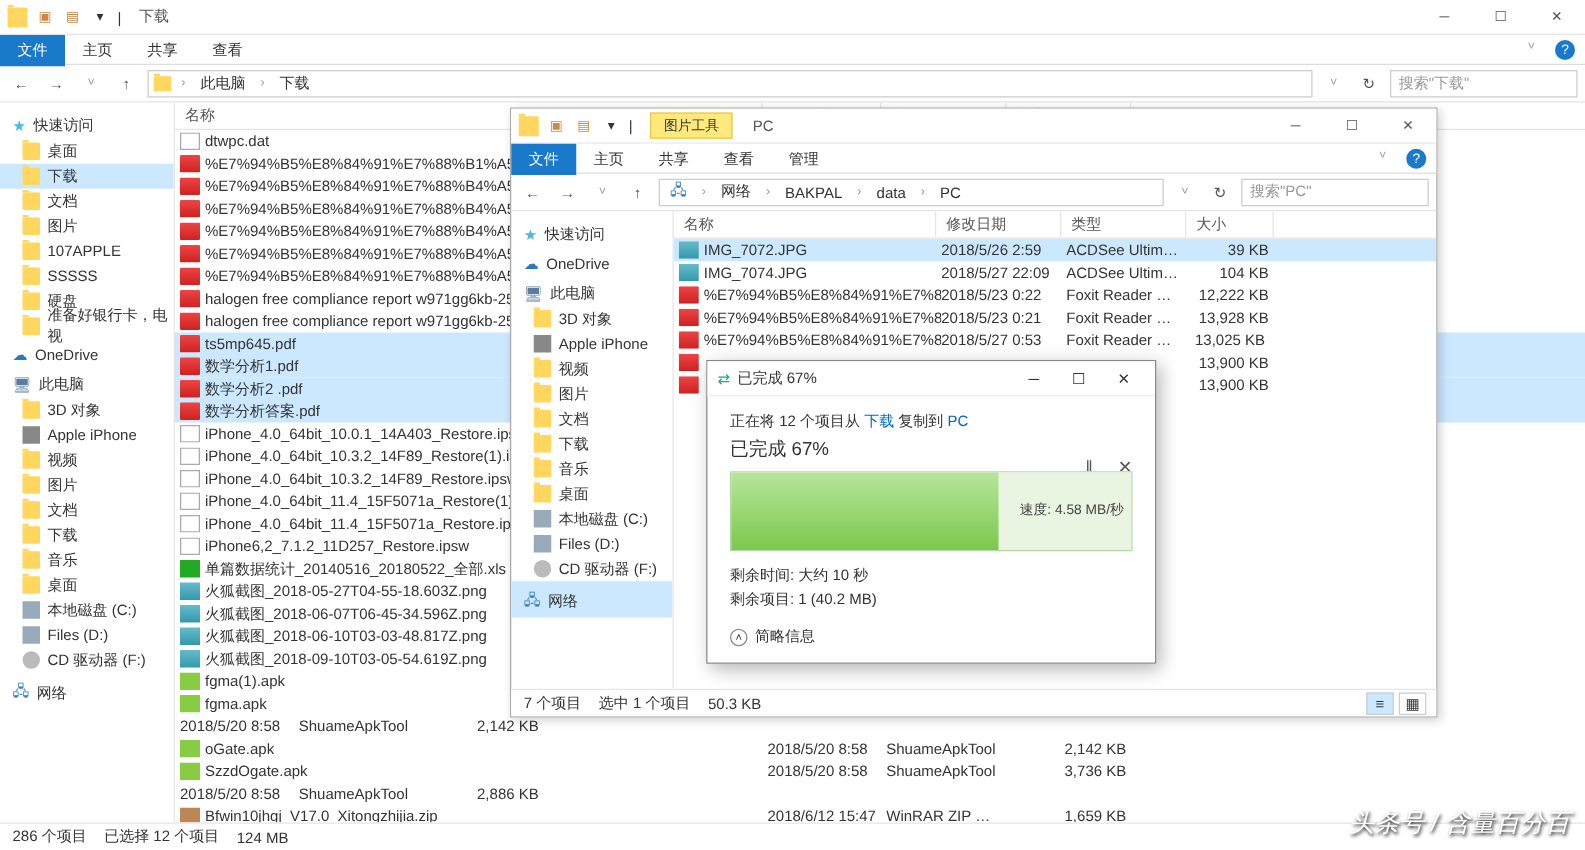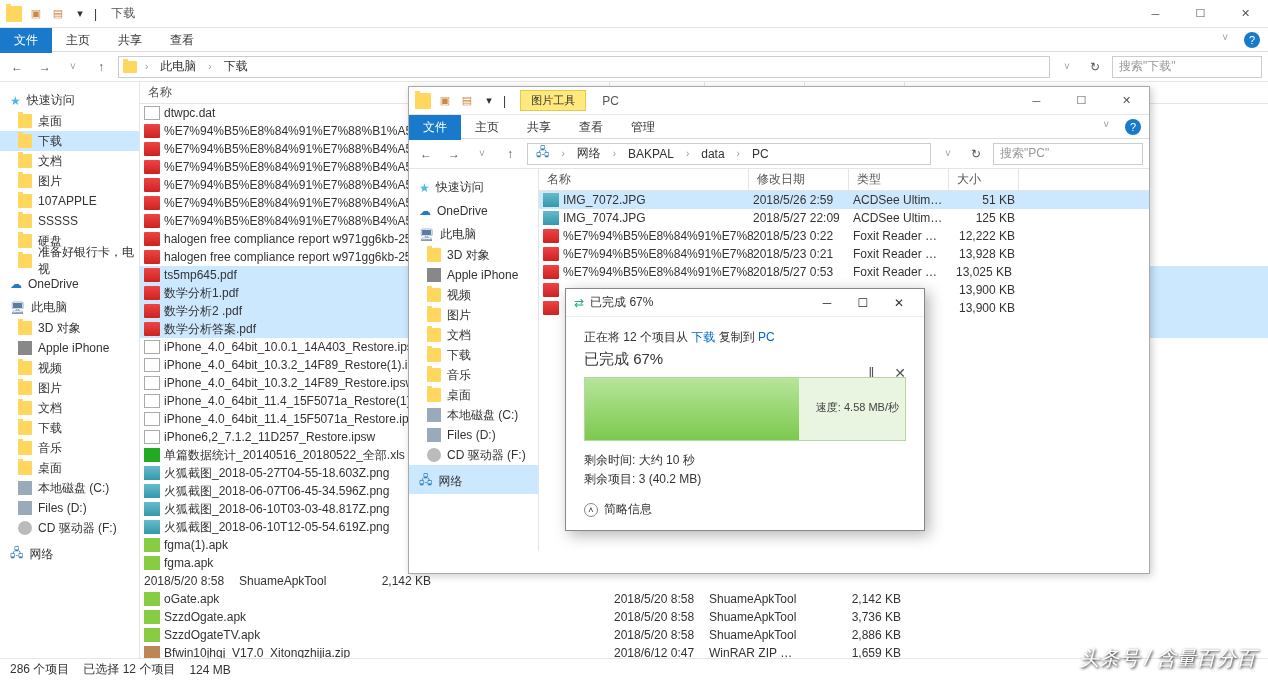--- a/index.html
+++ b/index.html
@@ -428,21 +428,21 @@
               <div class="fi ic-img"></div>
               <span>火狐截图_2018-06-10T03-03-48.817Z.png</span>
             </div>
             <div class="cell" style="width:95px"></div>
             <div class="cell" style="width:100px"></div>
             <div class="cell" style="width:100px;text-align:right"></div>
           </div>
           <div class="row">
             <div class="cell" style="width:470px;display:flex;align-items:center">
               <div class="fi ic-img"></div>
-              <span>火狐截图_2018-06-10T12-05-54.619Z.png</span>
+              <span>火狐截图_2018-09-10T03-05-54.619Z.png</span>
             </div>
             <div class="cell" style="width:95px"></div>
             <div class="cell" style="width:100px"></div>
             <div class="cell" style="width:100px;text-align:right"></div>
           </div>
           <div class="row">
             <div class="cell" style="width:470px;display:flex;align-items:center">
               <div class="fi ic-apk"></div>
               <span>fgma(1).apk</span>
             </div>
@@ -476,34 +476,30 @@
           <div class="row">
             <div class="cell" style="width:470px;display:flex;align-items:center">
               <div class="fi ic-apk"></div>
               <span>SzzdOgate.apk</span>
             </div>
             <div class="cell" style="width:95px">2018/5/20 8:58</div>
             <div class="cell" style="width:100px">ShuameApkTool</div>
             <div class="cell" style="width:100px;text-align:right">3,736 KB</div>
           </div>
           <div class="row">
-            <div class="cell" style="width:470px;display:flex;align-items:center">
-              <div class="fi ic-apk"></div>
-              <span>SzzdOgateTV.apk</span>
-            </div>
             <div class="cell" style="width:95px">2018/5/20 8:58</div>
             <div class="cell" style="width:100px">ShuameApkTool</div>
             <div class="cell" style="width:100px;text-align:right">2,886 KB</div>
           </div>
           <div class="row">
             <div class="cell" style="width:470px;display:flex;align-items:center">
               <div class="fi ic-zip"></div>
               <span>Bfwin10jhgj_V17.0_Xitongzhijia.zip</span>
             </div>
-            <div class="cell" style="width:95px">2018/6/12 0:47</div>
+            <div class="cell" style="width:95px">2018/6/12 15:47</div>
             <div class="cell" style="width:100px">WinRAR ZIP 压缩</div>
             <div class="cell" style="width:100px;text-align:right">1,659 KB</div>
           </div>
         </div>
     </div>
   </div>
   <div class="status">
     <span>286 个项目</span>
     <span>已选择 12 个项目</span>
     <span>124 MB</span>
@@ -634,30 +630,30 @@
         <div style="width:70px">大小</div>
       </div>
       <div class="rows" id="rows2">
           <div class="row sel">
             <div class="cell" style="width:210px;display:flex;align-items:center">
               <div class="fi ic-img"></div>
               <span>IMG_7072.JPG</span>
             </div>
             <div class="cell" style="width:100px">2018/5/26 2:59</div>
             <div class="cell" style="width:100px">ACDSee Ultimat...</div>
-            <div class="cell" style="width:70px;text-align:right">51 KB</div>
+            <div class="cell" style="width:70px;text-align:right">39 KB</div>
           </div>
           <div class="row">
             <div class="cell" style="width:210px;display:flex;align-items:center">
               <div class="fi ic-img"></div>
               <span>IMG_7074.JPG</span>
             </div>
             <div class="cell" style="width:100px">2018/5/27 22:09</div>
             <div class="cell" style="width:100px">ACDSee Ultimat...</div>
-            <div class="cell" style="width:70px;text-align:right">125 KB</div>
+            <div class="cell" style="width:70px;text-align:right">104 KB</div>
           </div>
           <div class="row">
             <div class="cell" style="width:210px;display:flex;align-items:center">
               <div class="fi ic-pdf"></div>
               <span>%E7%94%B5%E8%84%91%E7%88%B4%...</span>
             </div>
             <div class="cell" style="width:100px">2018/5/23 0:22</div>
             <div class="cell" style="width:100px">Foxit Reader PD...</div>
             <div class="cell" style="width:70px;text-align:right">12,222 KB</div>
           </div>
@@ -691,20 +687,29 @@
           <div class="row">
             <div class="cell" style="width:210px;display:flex;align-items:center">
               <div class="fi ic-pdf"></div>
               <span></span>
             </div>
             <div class="cell" style="width:100px"></div>
             <div class="cell" style="width:100px"></div>
             <div class="cell" style="width:70px;text-align:right">13,900 KB</div>
           </div>
         </div>
+    </div>
+  </div>
+  <div class="status">
+    <span>7 个项目</span>
+    <span>选中 1 个项目</span>
+    <span>50.3 KB</span>
+    <div class="viewbtns">
+      <div style="background:#cce8ff">≡</div>
+      <div>▦</div>
     </div>
   </div>
 </div>
 
 <div class="dlg" style="left:565px;top:288px">
   <div class="dh">
     <span style="color:#2a7">⇄</span>
     <div class="dt" style="padding-left:6px">已完成 67%</div>
     <div class="dc">
       <div>─</div>
@@ -721,21 +726,21 @@
       <div>‖</div>
       <div>✕</div>
     </div>
     <div class="graph">
       <div class="done"></div>
       <div class="rest"></div>
       <div class="spd">速度: 4.58 MB/秒</div>
     </div>
     <div class="meta">
       <div><span>剩余时间: </span><span>大约 10 秒</span></div>
-      <div><span>剩余项目: </span><span>3 (40.2 MB)</span></div>
+      <div><span>剩余项目: </span><span>1 (40.2 MB)</span></div>
     </div>
     <div class="exp">
       <div class="ec">˄</div>
       <span>简略信息</span>
     </div>
   </div>
 </div>
 
 <div class="watermark">头条号 / 含量百分百</div>
 

